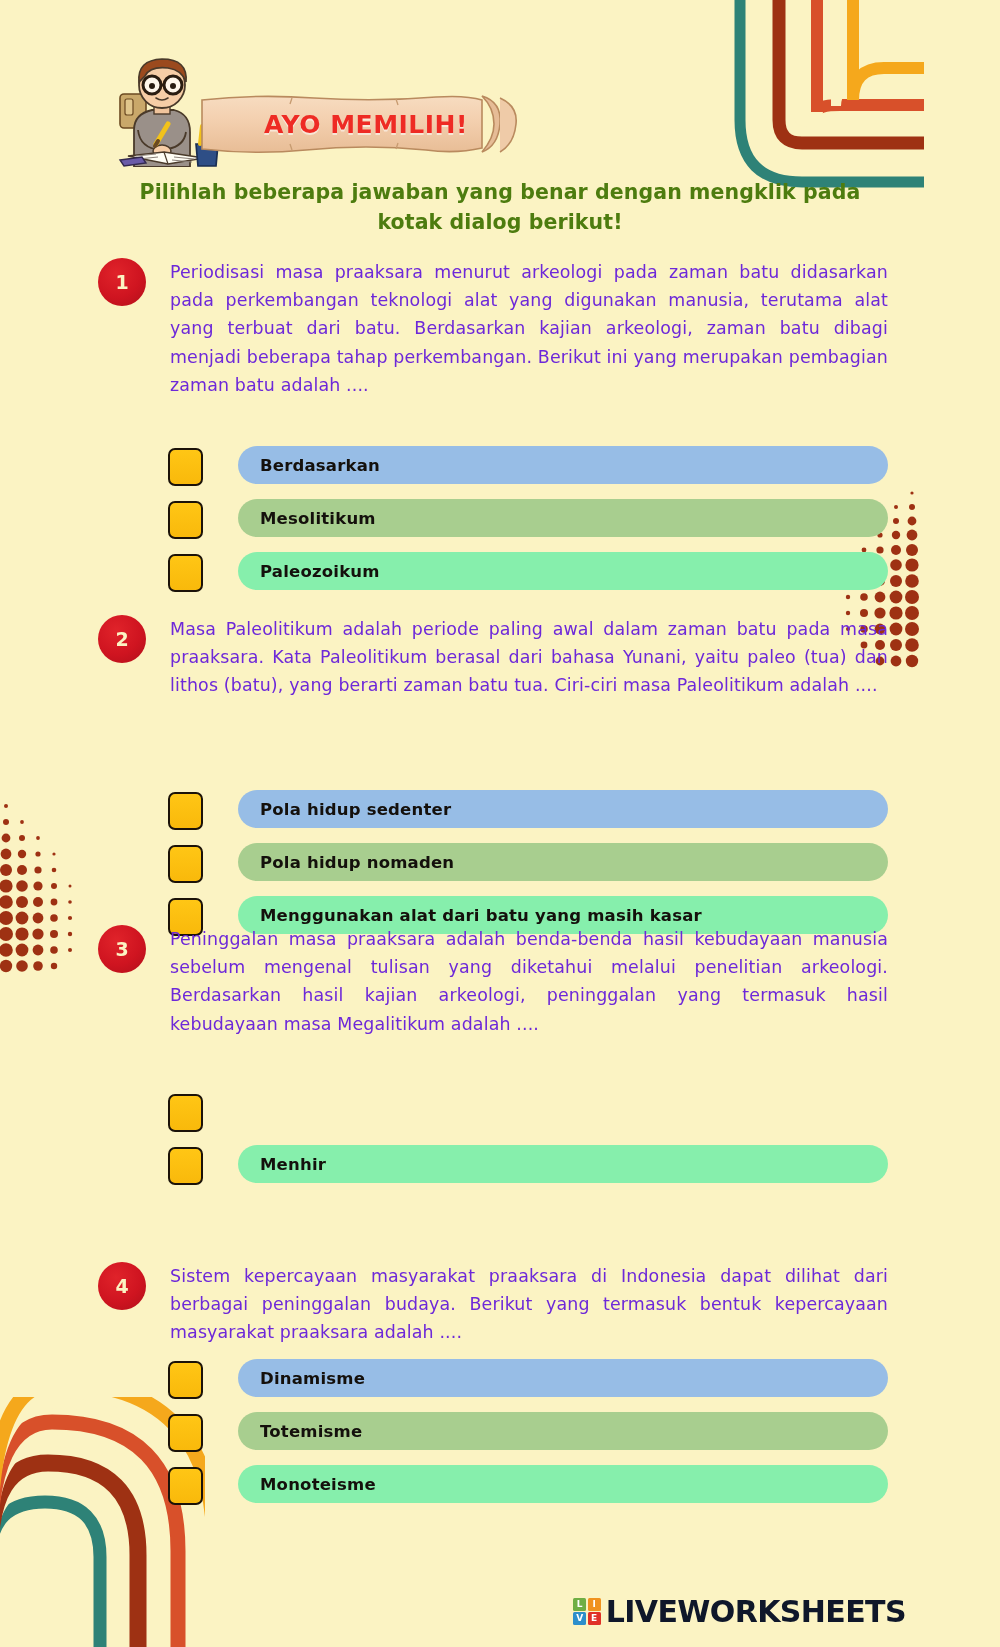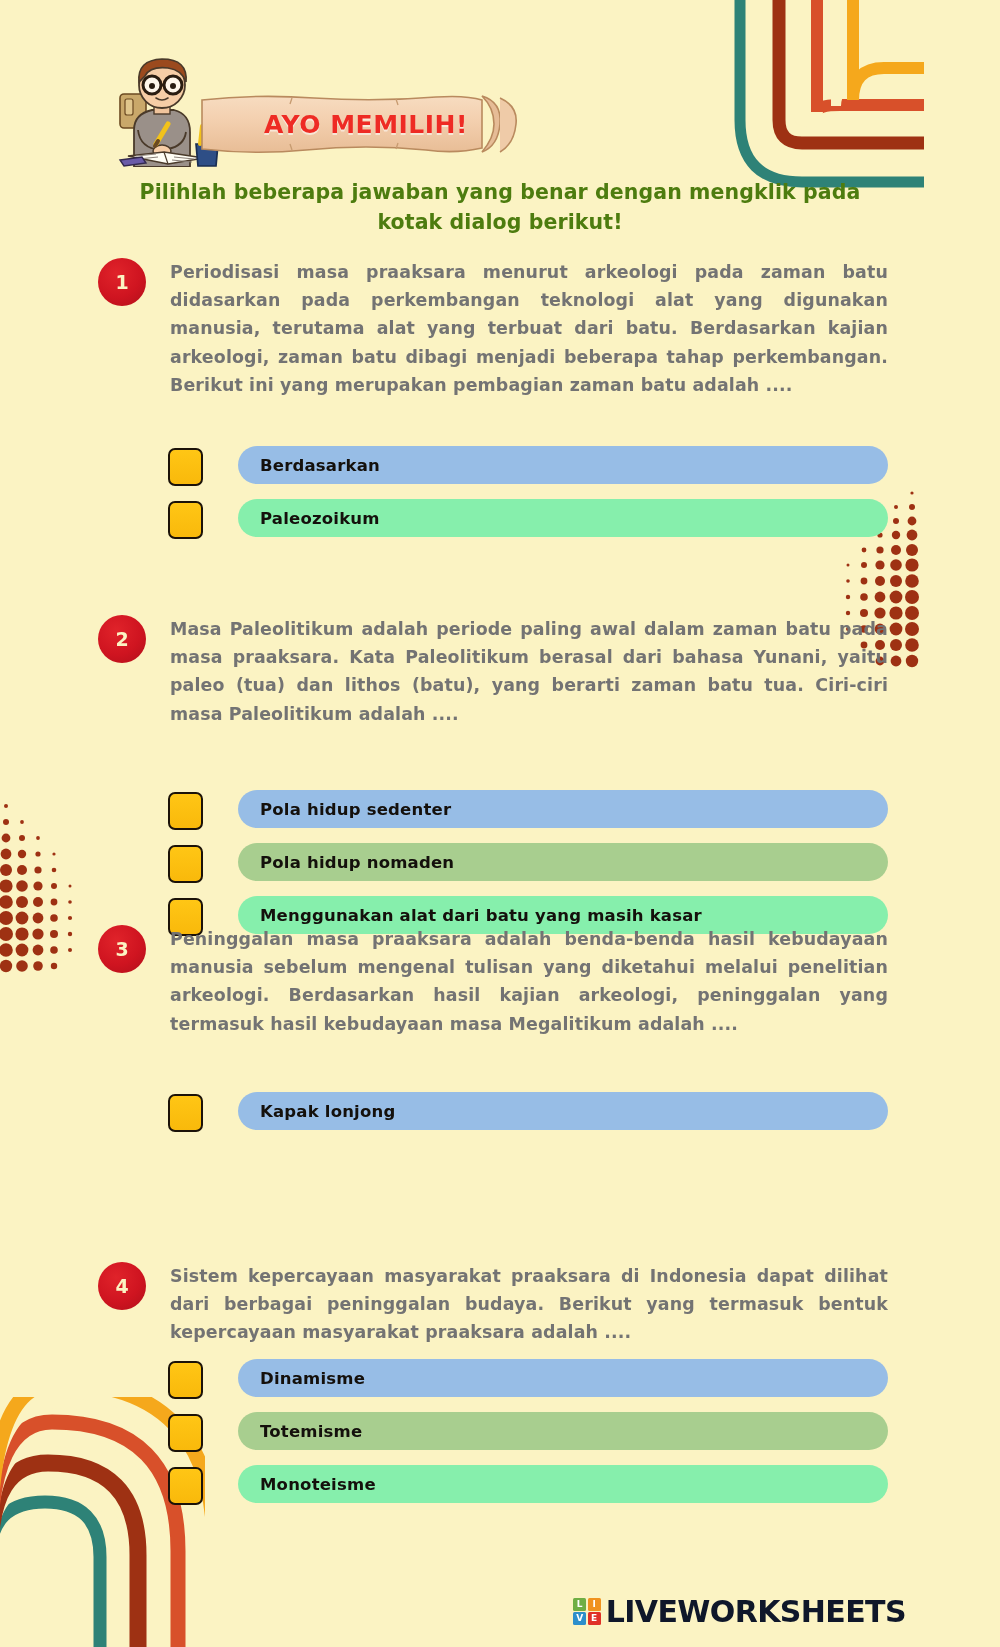--- a/index.html
+++ b/index.html
@@ -36,21 +36,21 @@
 
   
   .q{position:absolute;left:98px;width:790px;}
   .badge{
     position:absolute;left:0;top:0;width:48px;height:48px;border-radius:50%;
     background:radial-gradient(circle at 38% 32%,#e0232a 0%,#cf1420 55%,#b00f1a 100%);
     color:#FBF3C3;font-size:19px;font-weight:bold;
     display:flex;align-items:center;justify-content:center;
   }
   .qtext{
-    margin-left:72px;font-size:17.4px;font-weight:bold;color:#737373;
+    margin-left:72px;font-size:17.4px;font-weight:normal;color:#6d28d9;
     line-height:1.62;text-align:justify;letter-spacing:.15px;
   }
 
   
   .opts{position:absolute;left:98px;width:790px;}
   .opt{position:relative;height:38px;margin-bottom:15px;}
   .cb{
     position:absolute;left:70px;top:2px;width:31px;height:34px;
     background:linear-gradient(#FFC615,#F9B90B);
     border:2.4px solid #1b1208;border-radius:7px;
@@ -272,20 +272,24 @@
     <div class="badge">1</div>
     <div class="qtext">Periodisasi masa praaksara menurut arkeologi pada zaman batu didasarkan pada perkembangan teknologi alat yang digunakan manusia, terutama alat yang terbuat dari batu. Berdasarkan kajian arkeologi, zaman batu dibagi menjadi beberapa tahap perkembangan. Berikut ini yang merupakan pembagian zaman batu adalah ....</div>
   </div>
   <div class="opts" style="top:446px;">
     <div class="opt">
       <div class="cb"></div>
       <div class="pill blue">Berdasarkan</div>
     </div>
     <div class="opt">
       <div class="cb"></div>
+      <div class="pill green">Mesolitikum</div>
+    </div>
+    <div class="opt">
+      <div class="cb"></div>
       <div class="pill orange">Paleozoikum</div>
     </div>
   </div>
 
   <div class="q" style="top:615px;">
     <div class="badge">2</div>
     <div class="qtext">Masa Paleolitikum adalah periode paling awal dalam zaman batu pada masa praaksara. Kata Paleolitikum berasal dari bahasa Yunani, yaitu paleo (tua) dan lithos (batu), yang berarti zaman batu tua. Ciri-ciri masa Paleolitikum adalah ....</div>
   </div>
   <div class="opts" style="top:755px;margin-top:35px;">
     <div class="opt">
@@ -302,21 +306,24 @@
     </div>
   </div>
 
   <div class="q" style="top:925px;">
     <div class="badge">3</div>
     <div class="qtext">Peninggalan masa praaksara adalah benda-benda hasil kebudayaan manusia sebelum mengenal tulisan yang diketahui melalui penelitian arkeologi. Berdasarkan hasil kajian arkeologi, peninggalan yang termasuk hasil kebudayaan masa Megalitikum adalah ....</div>
   </div>
   <div class="opts" style="top:1092px;">
     <div class="opt">
       <div class="cb"></div>
-      <div class="pill blue">Kapak lonjong</div>
+    </div>
+    <div class="opt">
+      <div class="cb"></div>
+      <div class="pill orange">Menhir</div>
     </div>
   </div>
 
   <div class="q" style="top:1262px;">
     <div class="badge">4</div>
     <div class="qtext">Sistem kepercayaan masyarakat praaksara di Indonesia dapat dilihat dari berbagai peninggalan budaya. Berikut yang termasuk bentuk kepercayaan masyarakat praaksara adalah ....</div>
   </div>
   <div class="opts" style="top:1359px;">
     <div class="opt">
       <div class="cb"></div>

